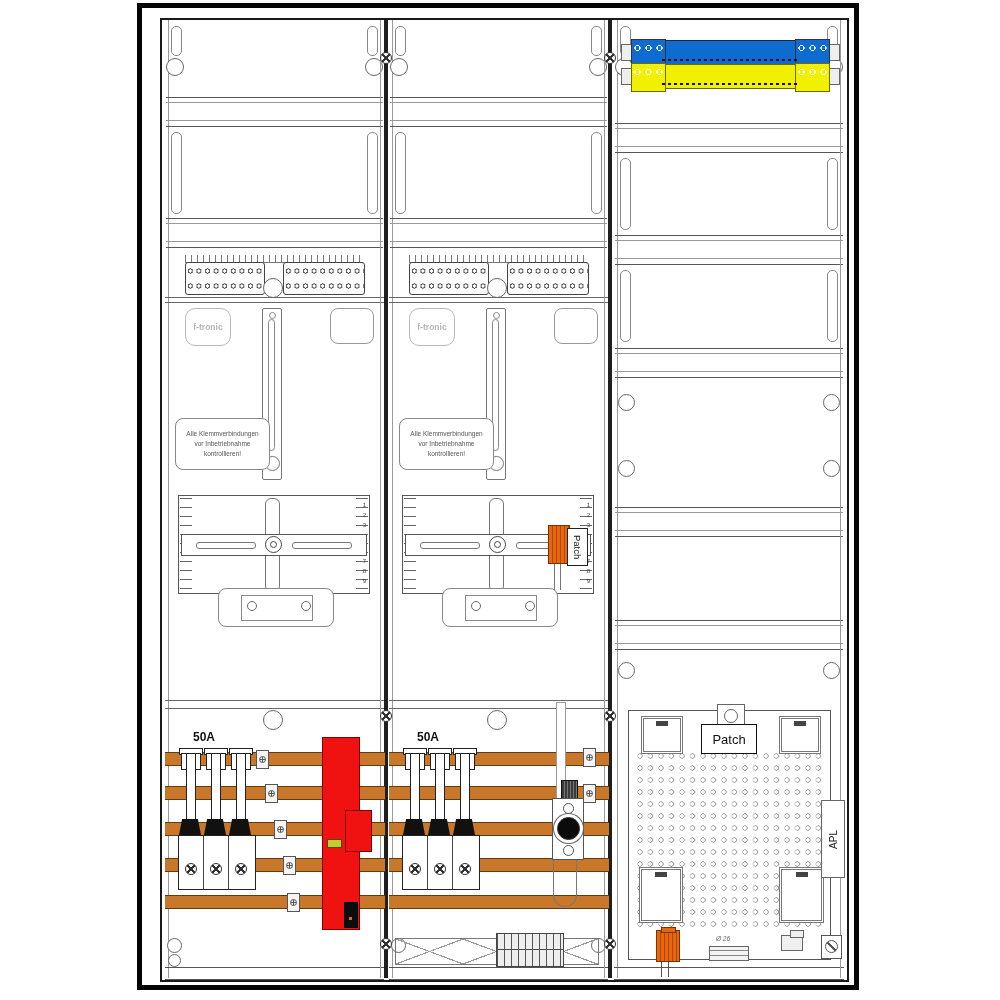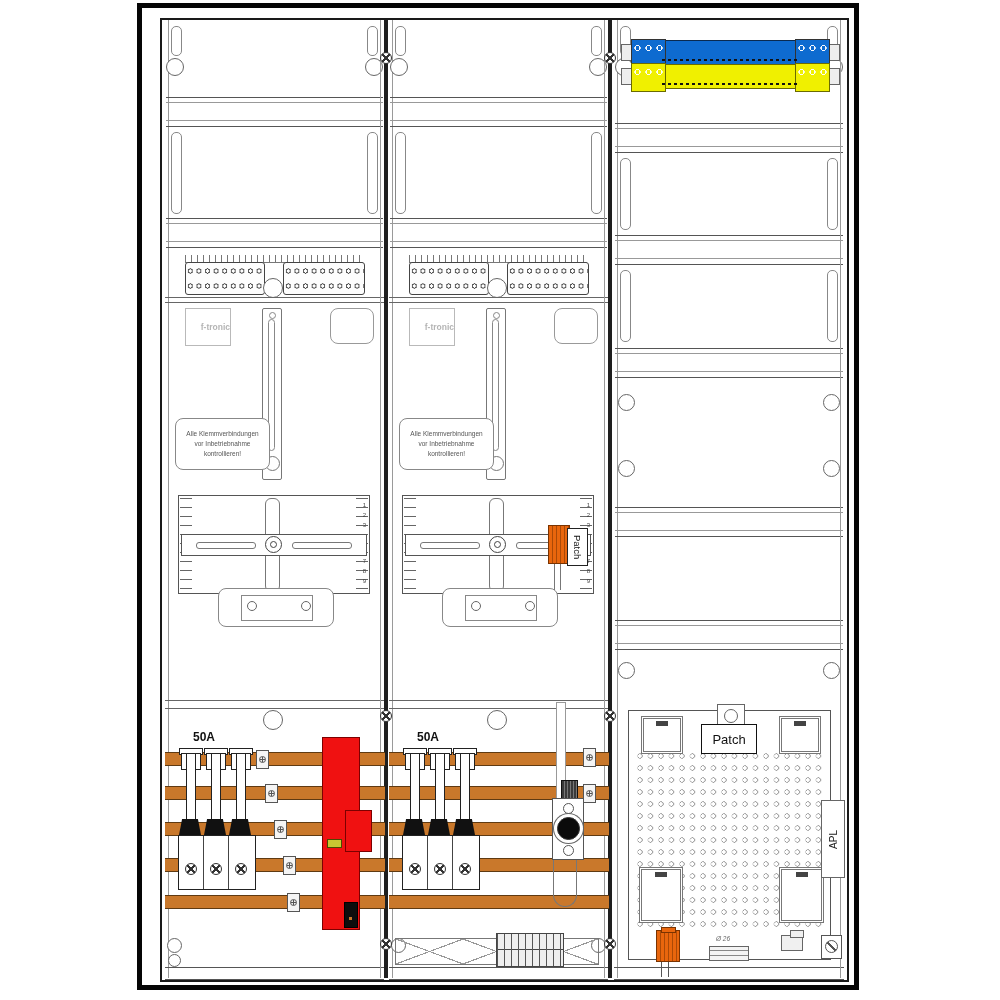--- a/index.html
+++ b/index.html
@@ -24,22 +24,22 @@
   .screwc{position:absolute;width:10px;height:10px;border:1px solid #333;border-radius:50%;background:
       linear-gradient(45deg,transparent 44%,#333 44%,#333 56%,transparent 56%),
       linear-gradient(-45deg,transparent 44%,#333 44%,#333 56%,transparent 56%),#fff;}
   
   .tticks{position:absolute;height:7px;background:repeating-linear-gradient(90deg,#777 0 1px,transparent 1px 6px);border-bottom:1px solid #777;}
   .tblock{position:absolute;height:31px;border:1px solid #444;border-radius:3px;background:
       radial-gradient(circle at 4.3px 8px,#fff 0 1.7px,#555 1.7px 2.6px,transparent 2.7px),
       radial-gradient(circle at 4.3px 23px,#fff 0 1.7px,#555 1.7px 2.6px,transparent 2.7px);
       background-size:8.6px 31px;background-color:#fdfdfd;}
   
-  .logo{position:absolute;width:44px;height:36px;border:1.5px solid #b9b9b9;border-radius:0;
-        display:flex;align-items:center;justify-content:flex-end;font-size:8.5px;font-weight:bold;color:#b5b5b5;background:#fff;}
+  .logo{position:absolute;width:44px;height:36px;border:1.5px solid #b9b9b9;border-radius:10px;
+        display:flex;align-items:center;justify-content:center;font-size:8.5px;font-weight:bold;color:#b5b5b5;background:#fff;}
   .blankplate{position:absolute;width:42px;height:34px;border:1px solid #999;border-radius:8px;background:#fff;}
   .slotbar{position:absolute;left:99px;top:288px;width:18px;height:170px;border:1px solid #777;border-radius:2px;background:#fff;}
   .slotbar::before{content:"";position:absolute;left:5px;top:10px;width:5px;height:130px;border:1px solid #888;border-radius:4px;}
   .slotbar .c1{position:absolute;left:6px;top:3px;width:5px;height:5px;border:1px solid #888;border-radius:50%;}
   .slotbar .c2{position:absolute;left:2px;top:147px;width:13px;height:13px;border:1px solid #777;border-radius:50%;}
   .warn{position:absolute;left:12px;top:398px;width:93px;height:50px;border:1px solid #888;border-radius:8px;background:#fff;
         display:flex;flex-direction:column;align-items:center;justify-content:center;font-size:6.5px;line-height:1.55;color:#555;text-align:center;}
   .mcross{position:absolute;left:15px;top:475px;width:190px;height:97px;border:1px solid #555;background:#fff;}
   .mticks{position:absolute;top:2px;bottom:2px;width:12px;background:repeating-linear-gradient(180deg,#666 0 1px,transparent 1px 9px);}
   .mnum{position:absolute;font-size:6px;color:#444;line-height:1;}

